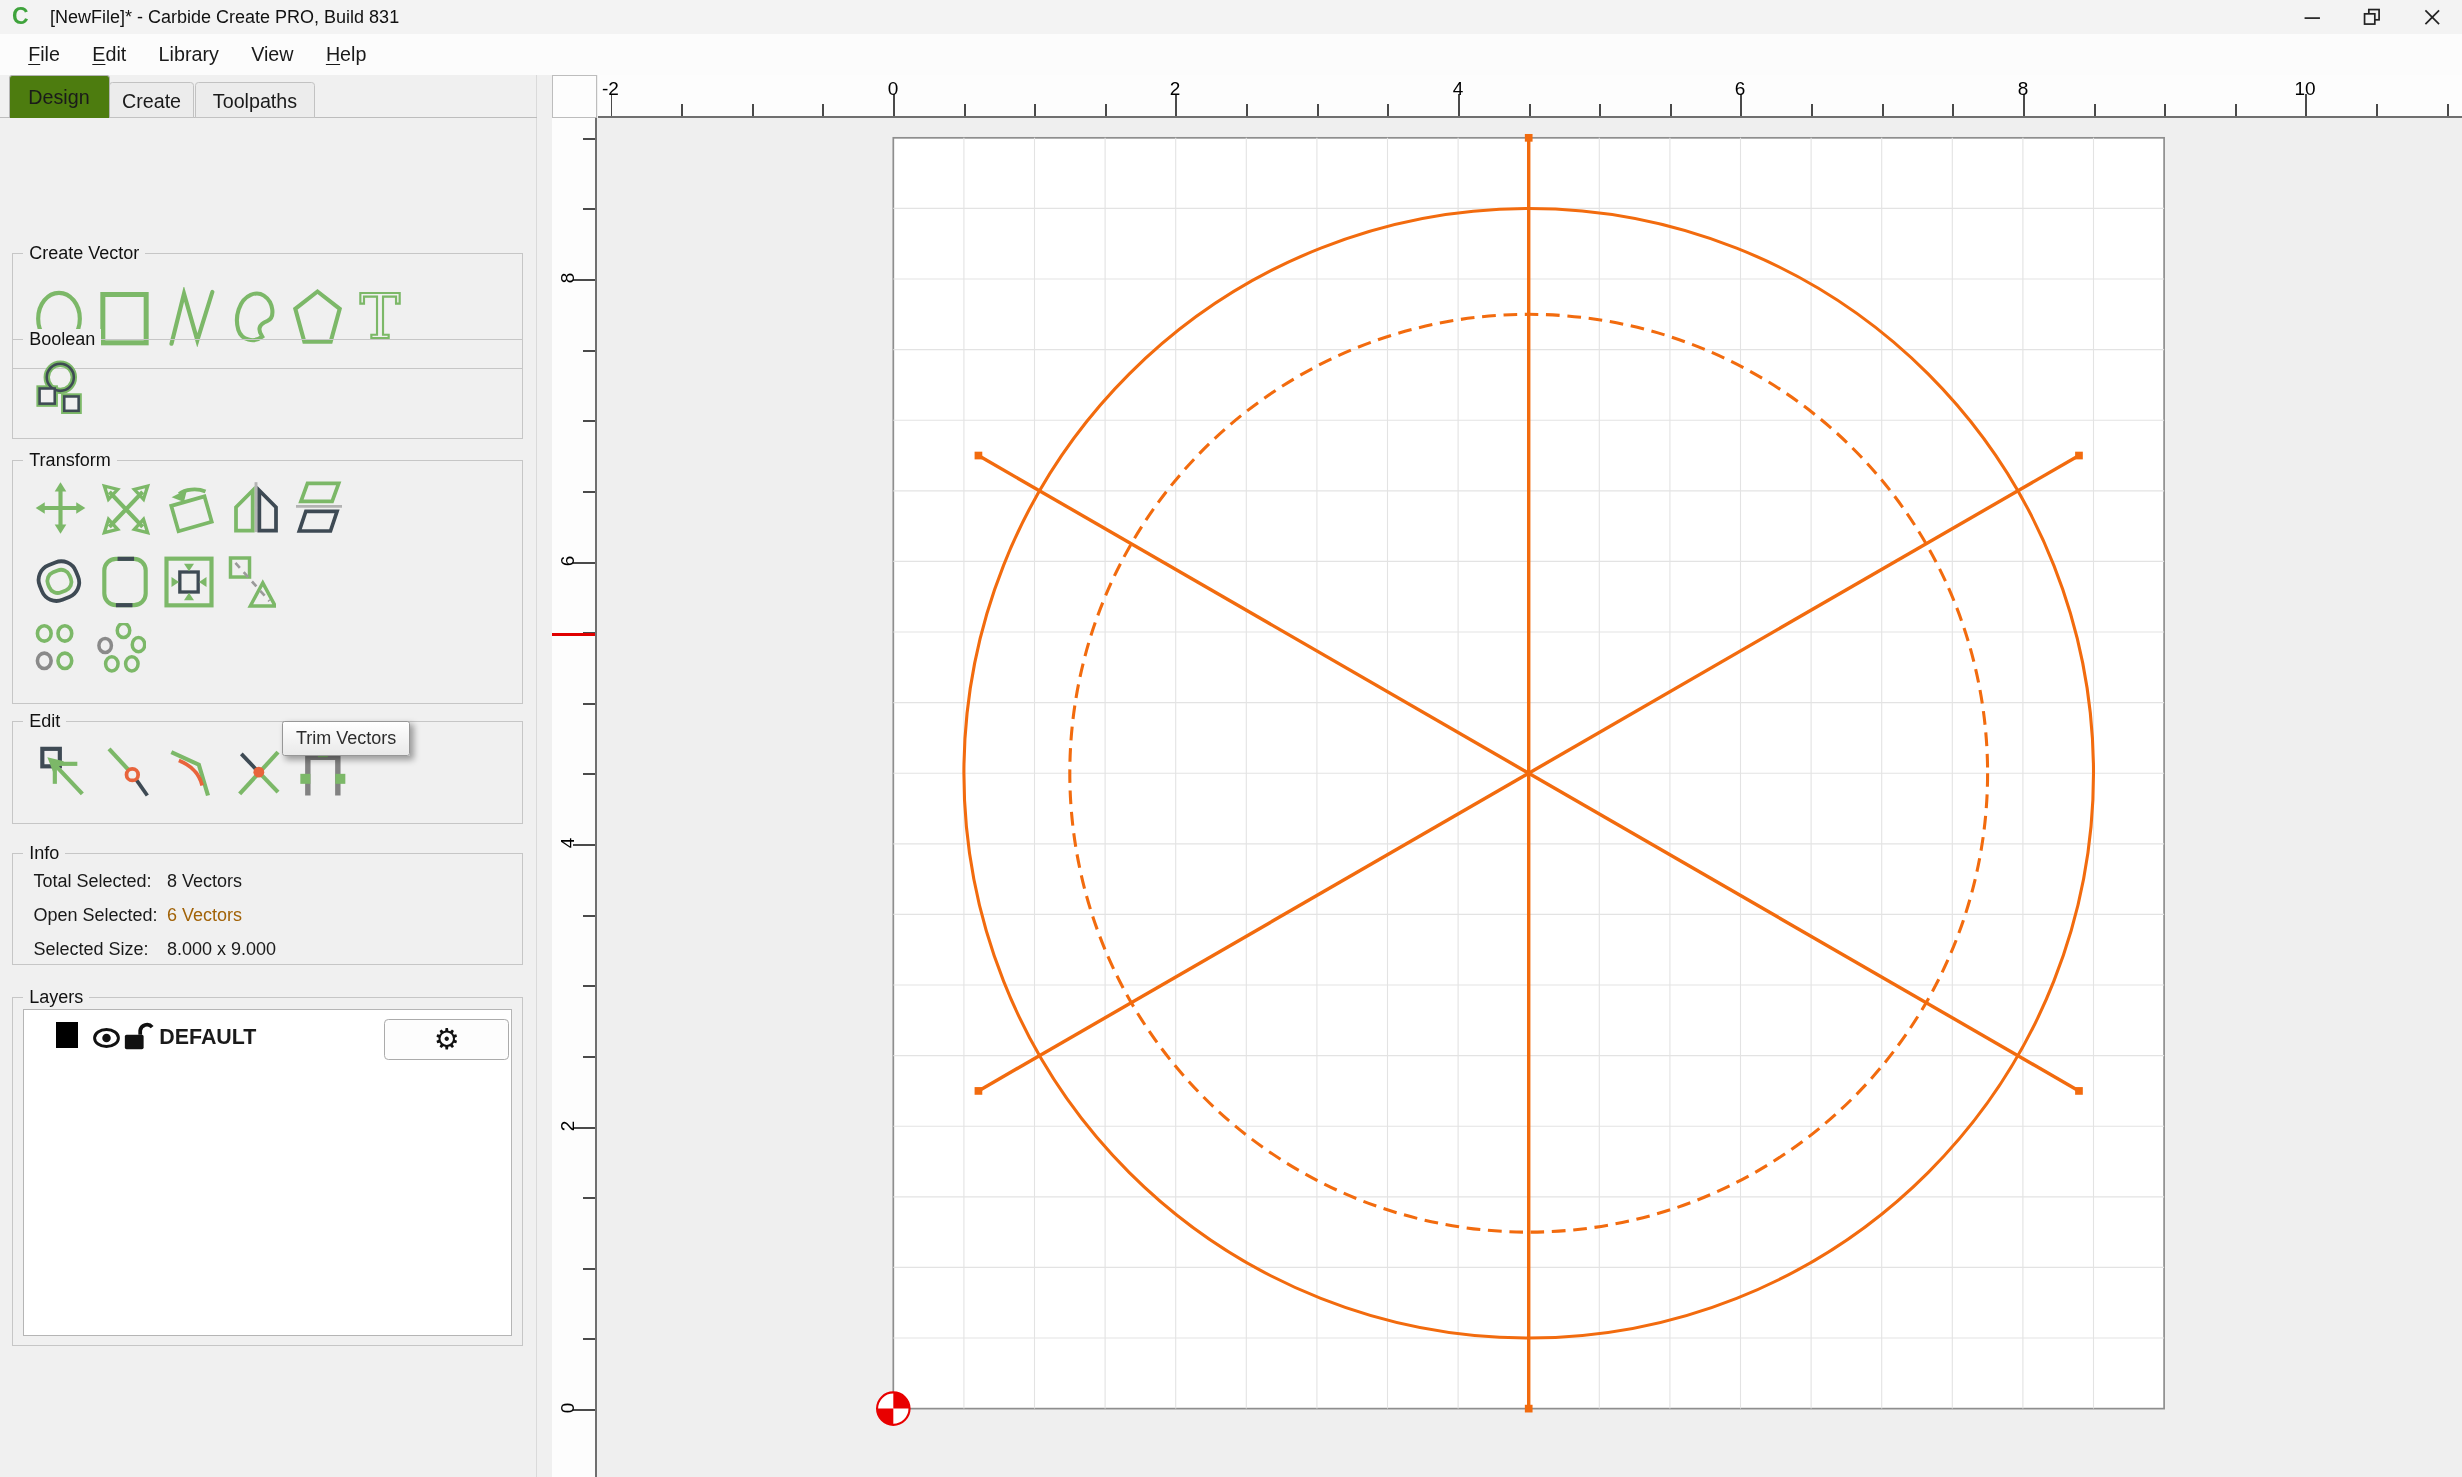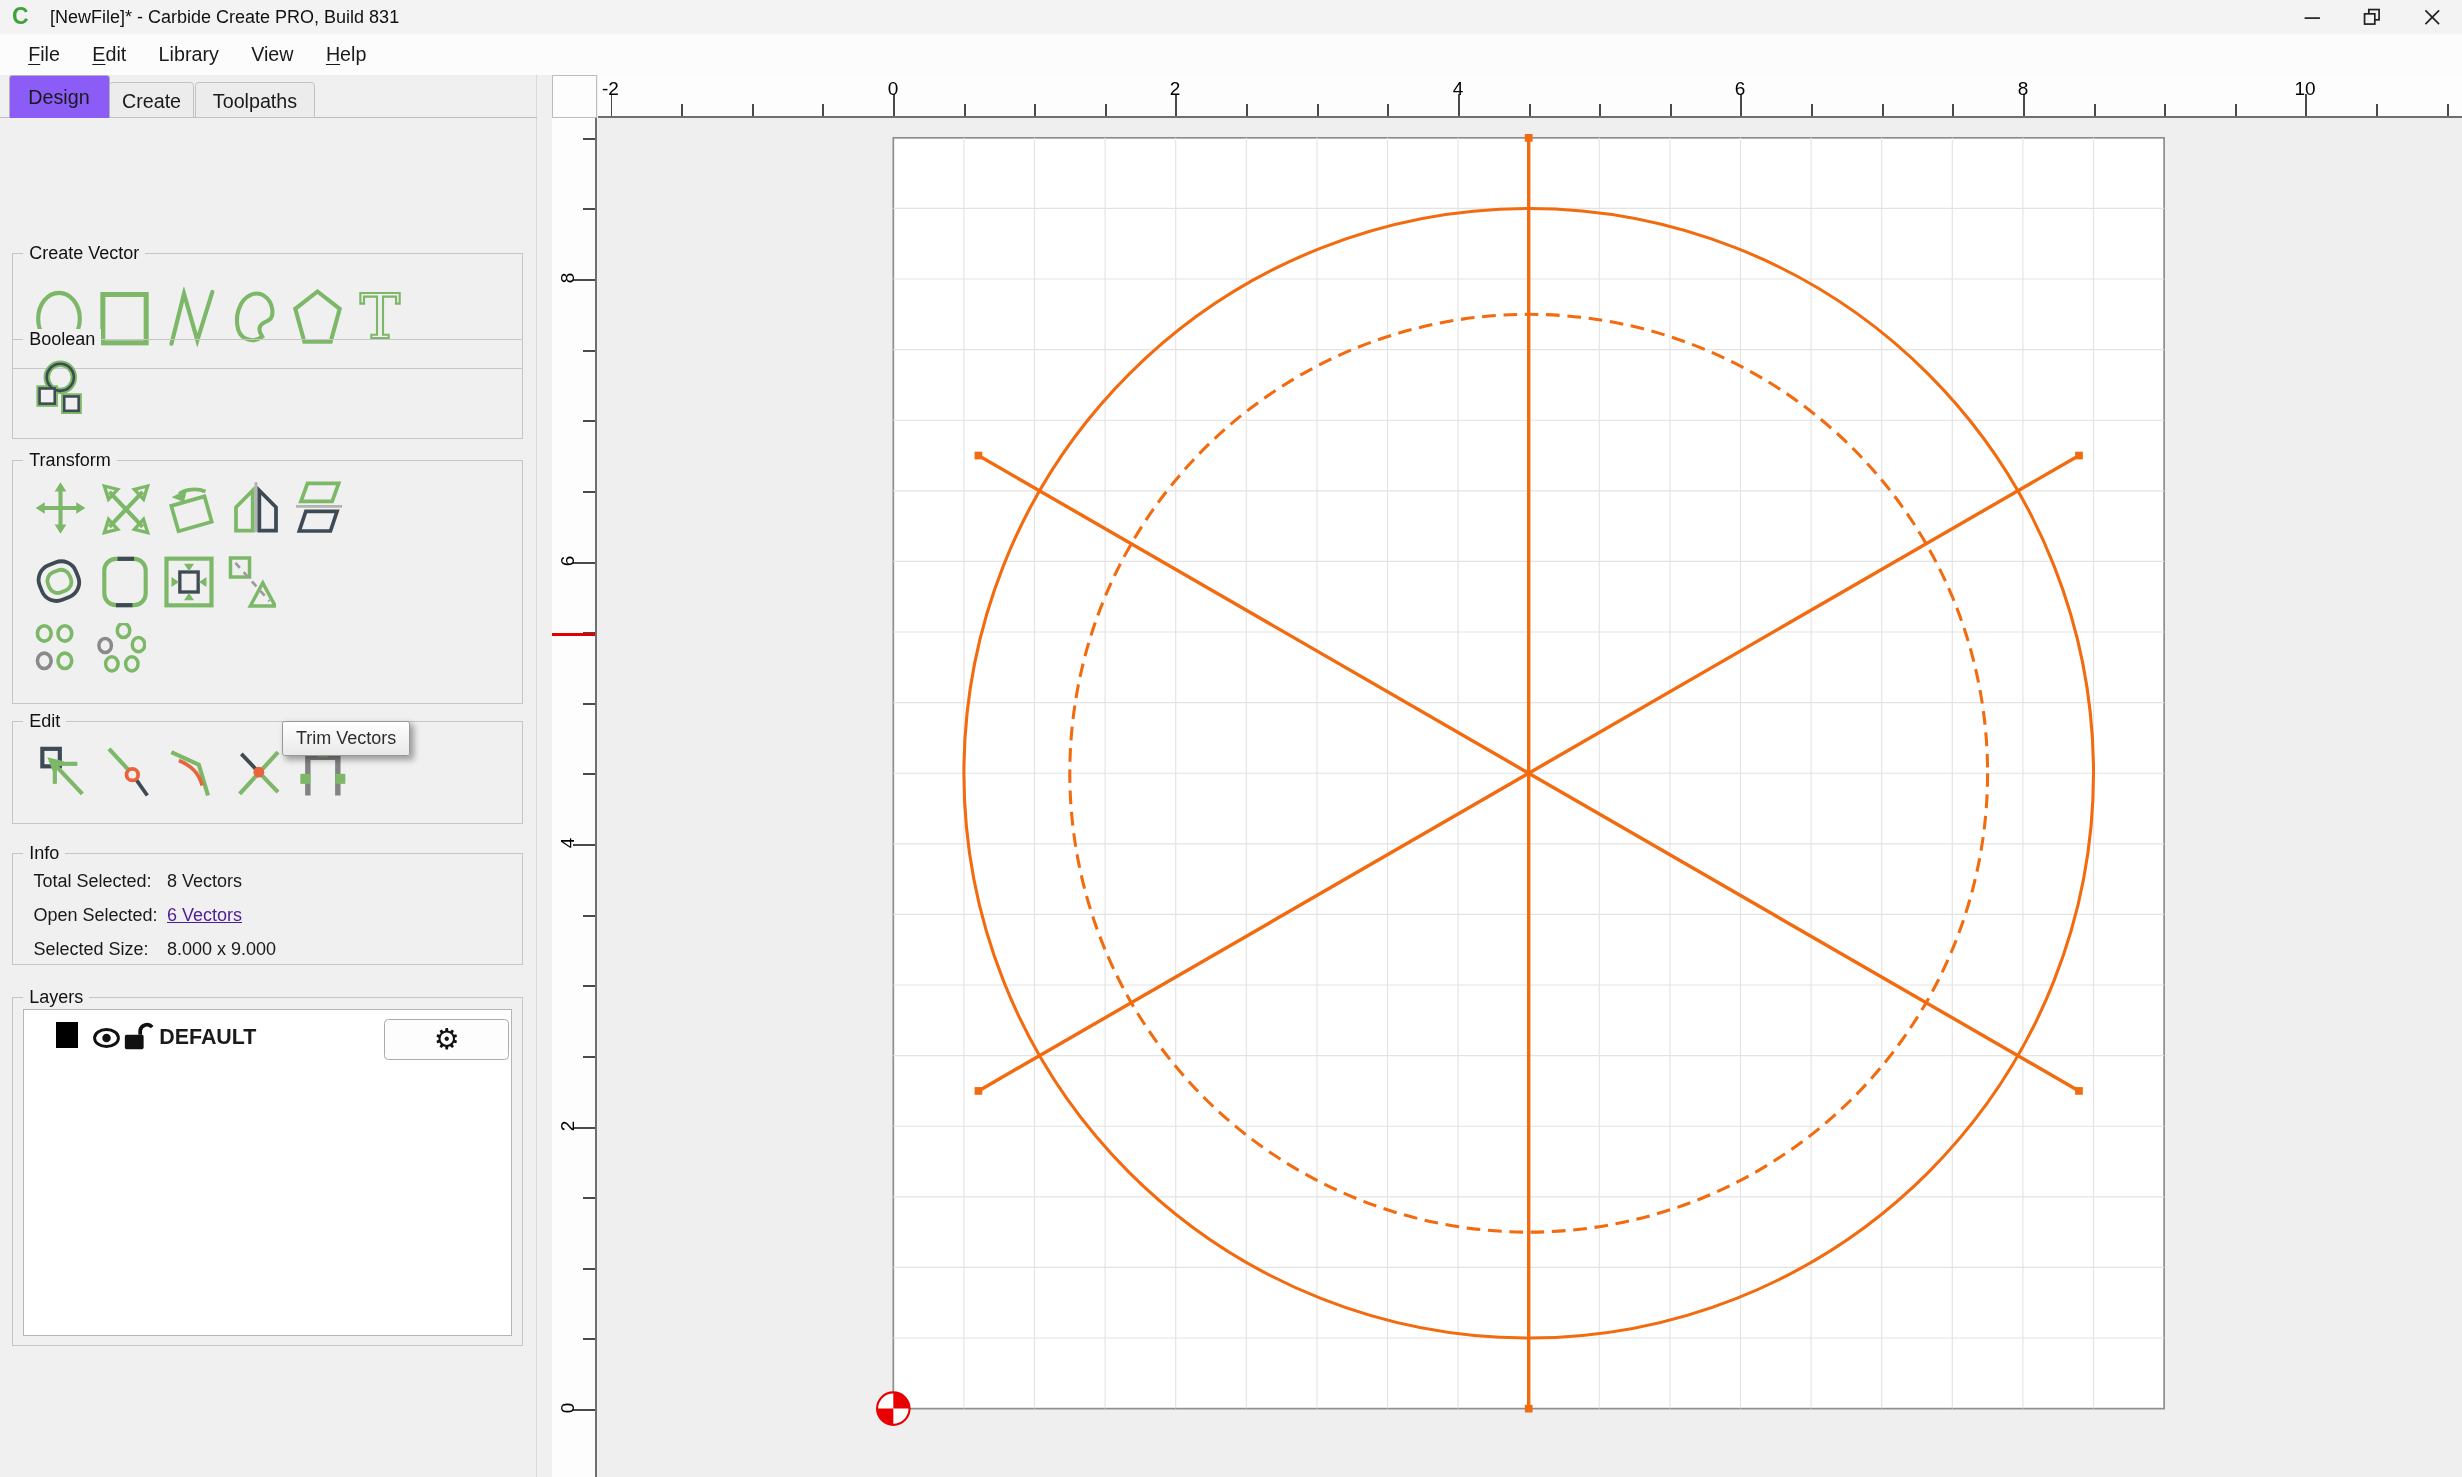--- a/index.html
+++ b/index.html
@@ -12,31 +12,31 @@
   .winbtn{position:absolute;top:0;width:60px;height:34px;display:flex;align-items:center;justify-content:center;font-size:17px;color:#222;}
   .winbtn.min{right:120px}.winbtn.res{right:60px}.winbtn.cls{right:0}
   
   .menubar{position:absolute;left:0;top:34px;width:2462px;height:41px;background:#fcfcfc;display:flex;align-items:center;padding-left:12px;box-sizing:border-box;}
   .menu-item{padding:0 16.2px;font-size:19.7px;}
   .menu-item u{text-underline-offset:2.6px;}
   
   .sidepanel{position:absolute;left:0;top:75px;width:537px;height:1402px;background:#f0f0f0;border-right:0.9px solid #dadada;box-sizing:border-box;}
   .tabline{position:absolute;left:0;top:42px;width:537px;height:0.9px;background:#bdbdbd;}
   .tab{position:absolute;box-sizing:border-box;text-align:center;font-size:19.7px;}
-  .tab.active{background:#8b5cf6;border:0.9px solid #b4b4b4;border-bottom:none;border-radius:3.4px 3.4px 0 0;z-index:3;}
+  .tab.active{background:#4d7c0f;border:0.9px solid #b4b4b4;border-bottom:none;border-radius:3.4px 3.4px 0 0;z-index:3;}
   .tab.inactive{background:#ececec;border:0.9px solid #c2c2c2;border-radius:3.4px 3.4px 0 0;z-index:1;}
   .group{position:absolute;left:12px;width:511px;border:0.9px solid #c6c6c6;box-sizing:border-box;}
   .legend{position:absolute;top:-11px;left:10.3px;background:#f0f0f0;padding:0 6px;font-size:18px;color:#111;}
   .iconrow{position:absolute;display:flex;gap:14.5px;align-items:flex-end;}
   .ticon{display:block;}
   
   .info-row{position:absolute;left:20.5px;font-size:18px;}
   .info-label{display:inline-block;width:125px;}
   .info-value{margin-left:8.5px;}
-  .info-link{color:#4c1d95;text-decoration:underline;margin-top:36px;}
+  .info-link{color:#a16207;margin-top:36px;}
   
   .layers-list{position:absolute;left:10.3px;top:11px;width:489px;height:327px;background:#ffffff;border:0.9px solid #b5b5b5;box-sizing:border-box;}
   .layer-row{position:relative;height:53px;}
   .layer-swatch{position:absolute;left:32px;top:12px;width:22px;height:26px;}
   .layer-eye{position:absolute;left:68px;top:14.5px;}
   .layer-lock{position:absolute;left:99px;top:12px;}
   .layer-name{position:absolute;left:135px;top:15.4px;font-size:21.4px;font-weight:700;}
   .layer-gear-btn{position:absolute;left:360px;top:8.5px;width:123px;height:39px;background:#fdfdfd;border:0.9px solid #ababab;border-radius:4.3px;display:flex;align-items:center;justify-content:center;font-size:29px;color:#111;}
   
   .tooltip{position:absolute;left:282px;top:721px;padding:6px 13px;font-size:18px;color:#2d2d2d;

